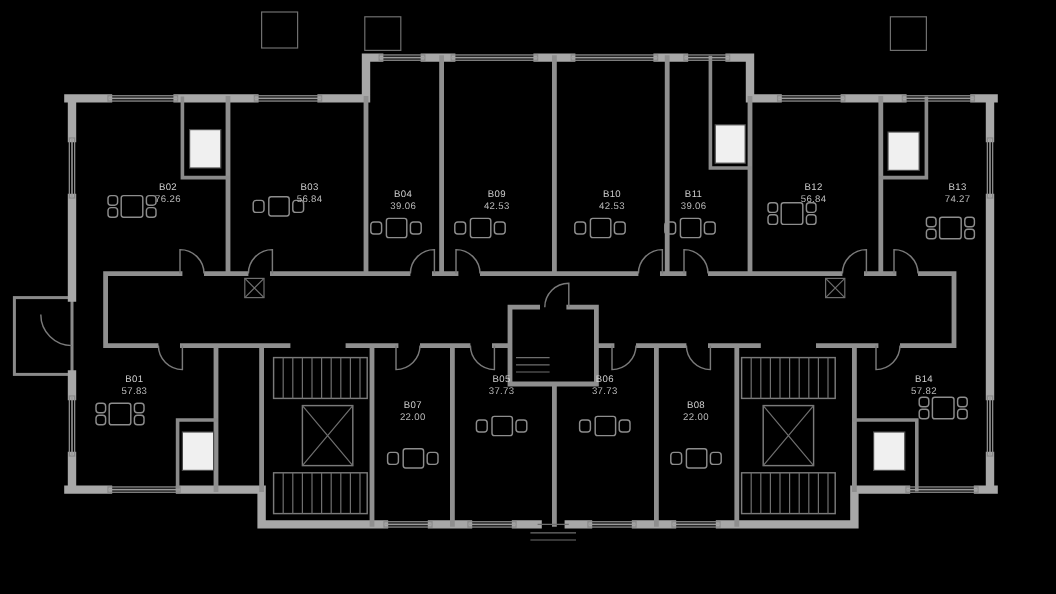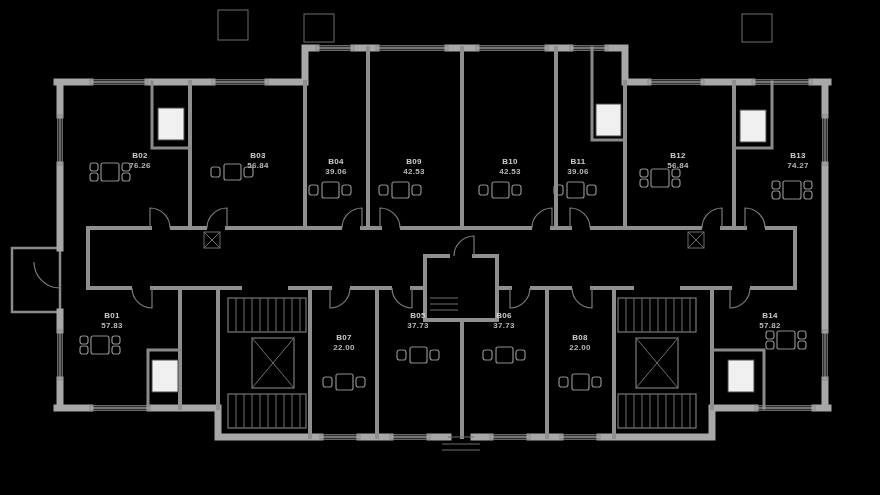--- a/index.html
+++ b/index.html
@@ -1,17 +1,17 @@
 <!DOCTYPE html>
 <html><head>
 <meta charset="utf-8">
 <style>
   html,body{margin:0;padding:0;background:#000;}
   .stage{position:relative;width:880px;height:495px;background:#000;overflow:hidden;
-         font-family:"Liberation Sans", sans-serif;font-weight:bold;}
+         font-family:"Liberation Sans", sans-serif;}
   svg{position:absolute;left:0;top:0;}
   .wx{stroke:#a8a8a8;stroke-width:7;fill:none;stroke-linecap:square;}
   .wi{stroke:#8f8f8f;stroke-width:4;fill:none;stroke-linecap:square;}
   .wb{stroke:#8a8a8a;stroke-width:3;fill:none;stroke-linecap:square;}
   .thin{stroke:#7a7a7a;stroke-width:1.2;fill:none;}
   .thin2{stroke:#6f6f6f;stroke-width:1;fill:none;}
   .win{stroke:#8a8a8a;stroke-width:1.1;fill:none;}
   .winline{stroke:#9b9b9b;stroke-width:1.3;fill:none;}
   .fixture{fill:#f0f0f0;stroke:#4a4a4a;stroke-width:1;}
   .furn{stroke:#8d8d8d;stroke-width:1.2;fill:none;}

